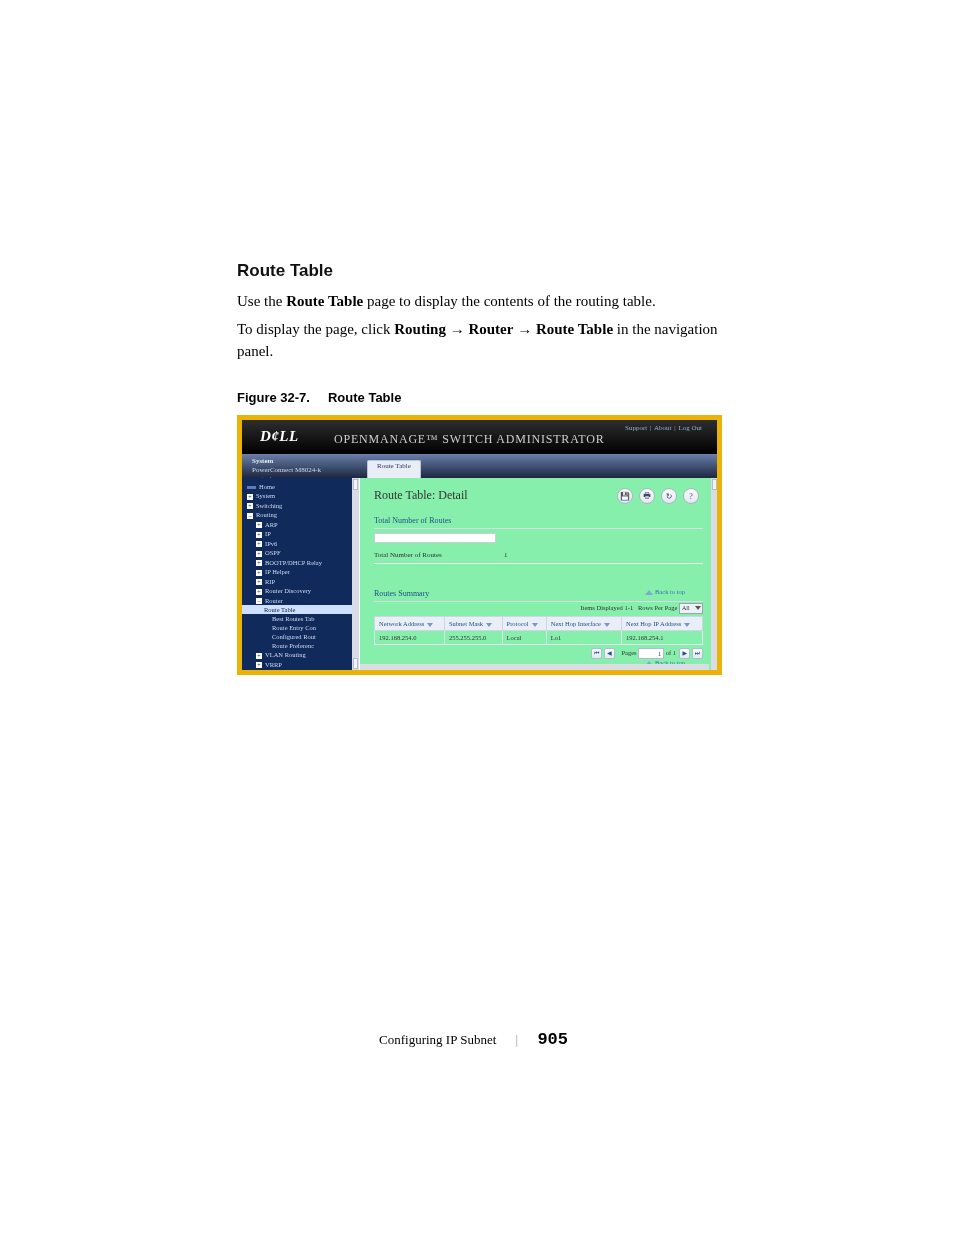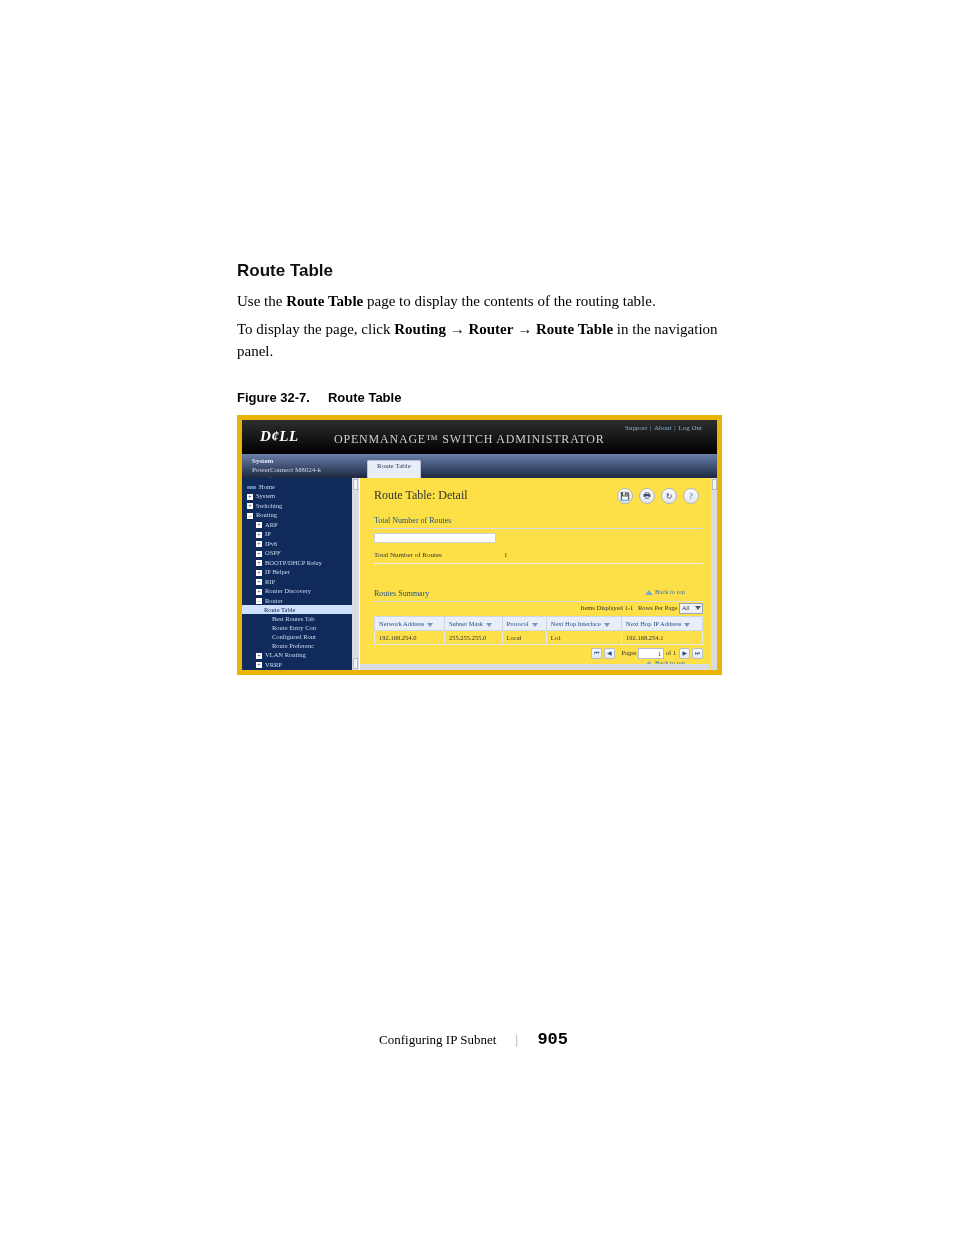--- a/index.html
+++ b/index.html
@@ -28,21 +28,21 @@
   .nav-scroll::after{content:"";position:absolute;left:1px;right:1px;bottom:1px;height:9px;background:#f1f3f6;border:1px solid #b7bdc7}
   .nav ul{list-style:none;margin:0;padding:4px 0 0 0}
   .nav li{padding:1px 0 1px 5px;white-space:nowrap;position:relative}
   .nav li.ind1{padding-left:14px}
   .nav li.ind2{padding-left:22px}
   .nav li.ind3{padding-left:30px}
   .nav .box{display:inline-block;width:6px;height:6px;background:#fff;color:#102a5c;font-size:6px;line-height:6px;text-align:center;margin-right:3px;vertical-align:middle}
   .nav .bar{display:inline-block;width:9px;height:3px;background:#5d7bb5;margin-right:3px;vertical-align:middle}
   .nav li.sel{background:#cfe0ff;color:#0a1e46}
 
-  .main{position:absolute;left:118px;right:0;top:58px;bottom:0;background:#fde047}
+  .main{position:absolute;left:118px;right:0;top:58px;bottom:0;background:#86efac}
   .main-scroll{position:absolute;right:-1px;top:0;bottom:0;width:7px;background:#d9dde3}
   .main-scroll::before{content:"";position:absolute;left:1px;right:1px;top:1px;height:9px;background:#f1f3f6;border:1px solid #b7bdc7}
   .bottom-scroll{position:absolute;left:0;right:8px;bottom:-1px;height:7px;background:#d9dde3}
   .detail{padding:10px 14px 6px 14px}
   .detail-title{font-size:12px;color:#333;margin-bottom:10px}
   .icon-row{position:absolute;right:18px;top:10px;display:flex;gap:6px}
   .ibtn{width:14px;height:14px;border:1px solid #aeb6c2;border-radius:8px;background:linear-gradient(#fbfcfe,#e2e7ef);display:flex;align-items:center;justify-content:center;font-size:8px;color:#3a4a6b}
   .sec-title{font-size:8px;color:#1f4f8b;border-bottom:1px solid #d7dce5;padding:3px 0;margin-top:2px}
   .kv-row{display:flex;font-size:7px;color:#333;border-bottom:1px solid #eef0f4}
   .kv-row .k{width:130px;padding:4px 0}

